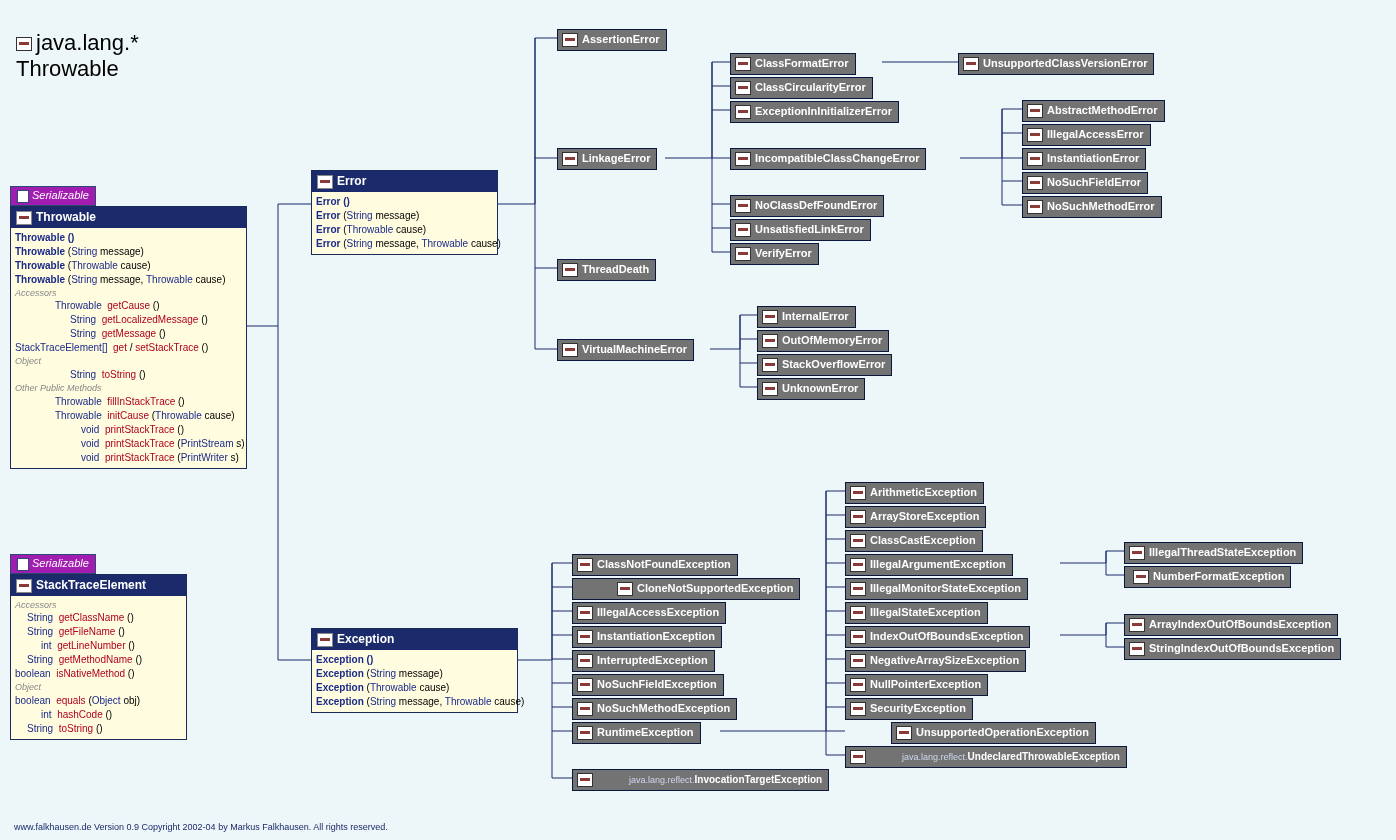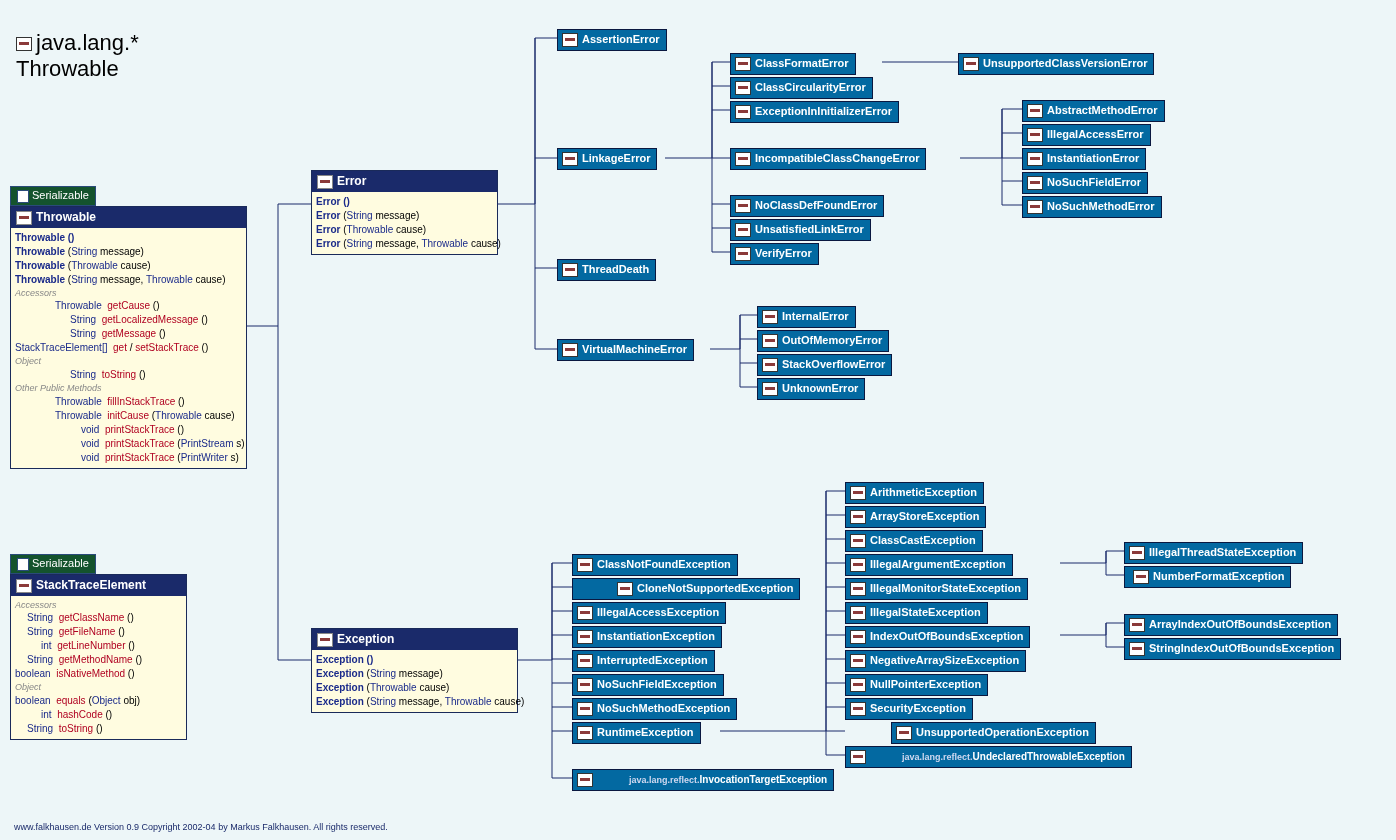--- a/index.html
+++ b/index.html
@@ -40,22 +40,23 @@
 .icon-box::after {
   content: "";
   position: absolute;
   left: 2px;
   right: 2px;
   top: 4px;
   border-top: 3px solid #8b3a3a;
 }
 .tag {
   position: absolute;
-  background: #14532d;
+  background: #a21caf;
   color: #fff;
+  font-style: italic;
   font-size: 11px;
   padding: 2px 6px;
   border: 1px solid #2a4a7a;
 }
 .tag .paper-icon {
   display: inline-block;
   width: 10px;
   height: 11px;
   background: #fff;
   border: 1px solid #2a4a7a;
@@ -82,30 +83,30 @@
 }
 .class-box .body .sec { color: #888; font-style: italic; font-size: 9px; }
 .class-box .body .cn { color: #1a2a8a; font-weight: bold; }
 .class-box .body .rt { color: #1a2a8a; text-align: right; display: inline-block; }
 .class-box .body .mn { color: #b00020; }
 .class-box .body .pt { color: #1a2a8a; }
 .class-box .body .pn { color: #000; }
 .row { white-space: nowrap; }
 .node {
   position: absolute;
-  background: #0369a1;
+  background: #737373;
   color: #fff;
   font-weight: bold;
   font-size: 11px;
   padding: 3px 6px 3px 4px;
   border: 1px solid #0a1840;
   white-space: nowrap;
 }
 .node.sm { font-size: 10px; }
-.node .ns { font-weight: bold; font-size: 9px; color: #cfd8f0; padding-left: 32px; }
+.node .ns { font-weight: normal; font-size: 9px; color: #cfd8f0; padding-left: 32px; }
 .footer {
   position: absolute;
   left: 14px;
   bottom: 8px;
   font-size: 9px;
   color: #1a2a6a;
 }
 svg.wires {
   position: absolute;
   left: 0; top: 0;

